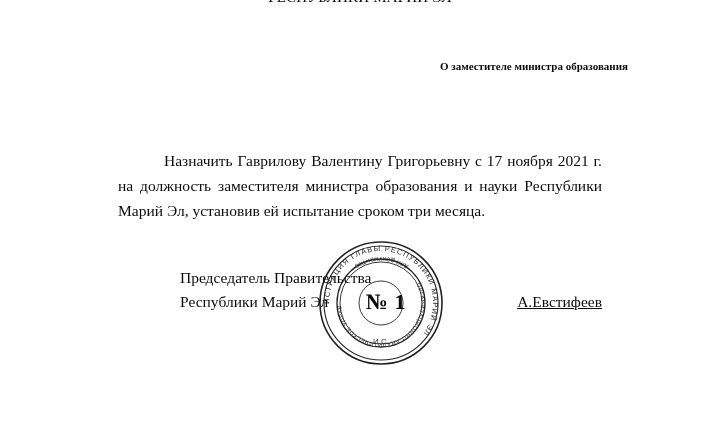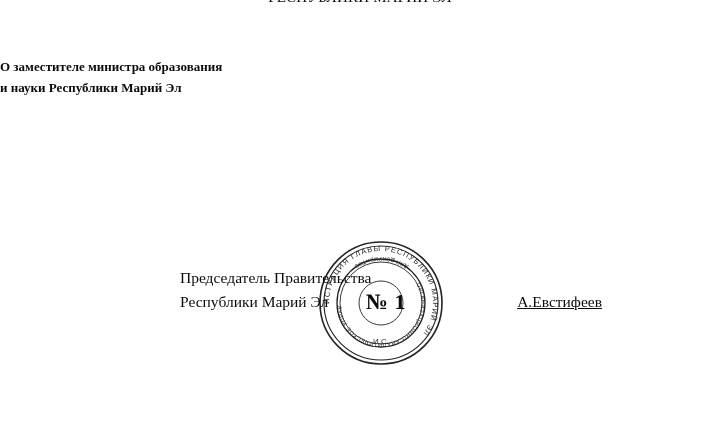--- a/index.html
+++ b/index.html
@@ -41,23 +41,23 @@
     letter-spacing: 0.2px;
     color: #111;
     white-space: nowrap;
   }
 
   .title {
     position: absolute;
     top: 56px;
     left: 0;
     width: 628px;
-    text-align: left;
+    text-align: right;
     font-weight: bold;
-    font-size: 13px;
+    font-size: 11px;
     line-height: 21px;
   }
   .title .line2 {
     display: block;
   }
 
   .body-text {
     position: absolute;
     top: 148px;
     left: 118px;
@@ -126,23 +126,23 @@
 <body>
 
 <div class="page">
 
   <div class="top-crop">
     <div class="top-crop-inner">РЕСПУБЛИКИ МАРИЙ ЭЛ</div>
   </div>
 
   <div class="title">
     <span>О заместителе министра образования</span>
-    <span class="line2">и науки Республики Марий Эл</span>
   </div>
 
+  <div class="body-text">Назначить Гаврилову Валентину Григорьевну с 17 ноября 2021 г. на должность заместителя министра образования и науки Республики Марий Эл, установив ей испытание сроком три месяца.</div>
 
   <div class="signature">
     <div class="sig-left">
       <span>Председатель Правительства</span>
       <span class="l2">Республики Марий Эл</span>
     </div>
     <div class="sig-right">А.Евстифеев</div>
   </div>
 
   <div class="doc-number">№ 1</div>

